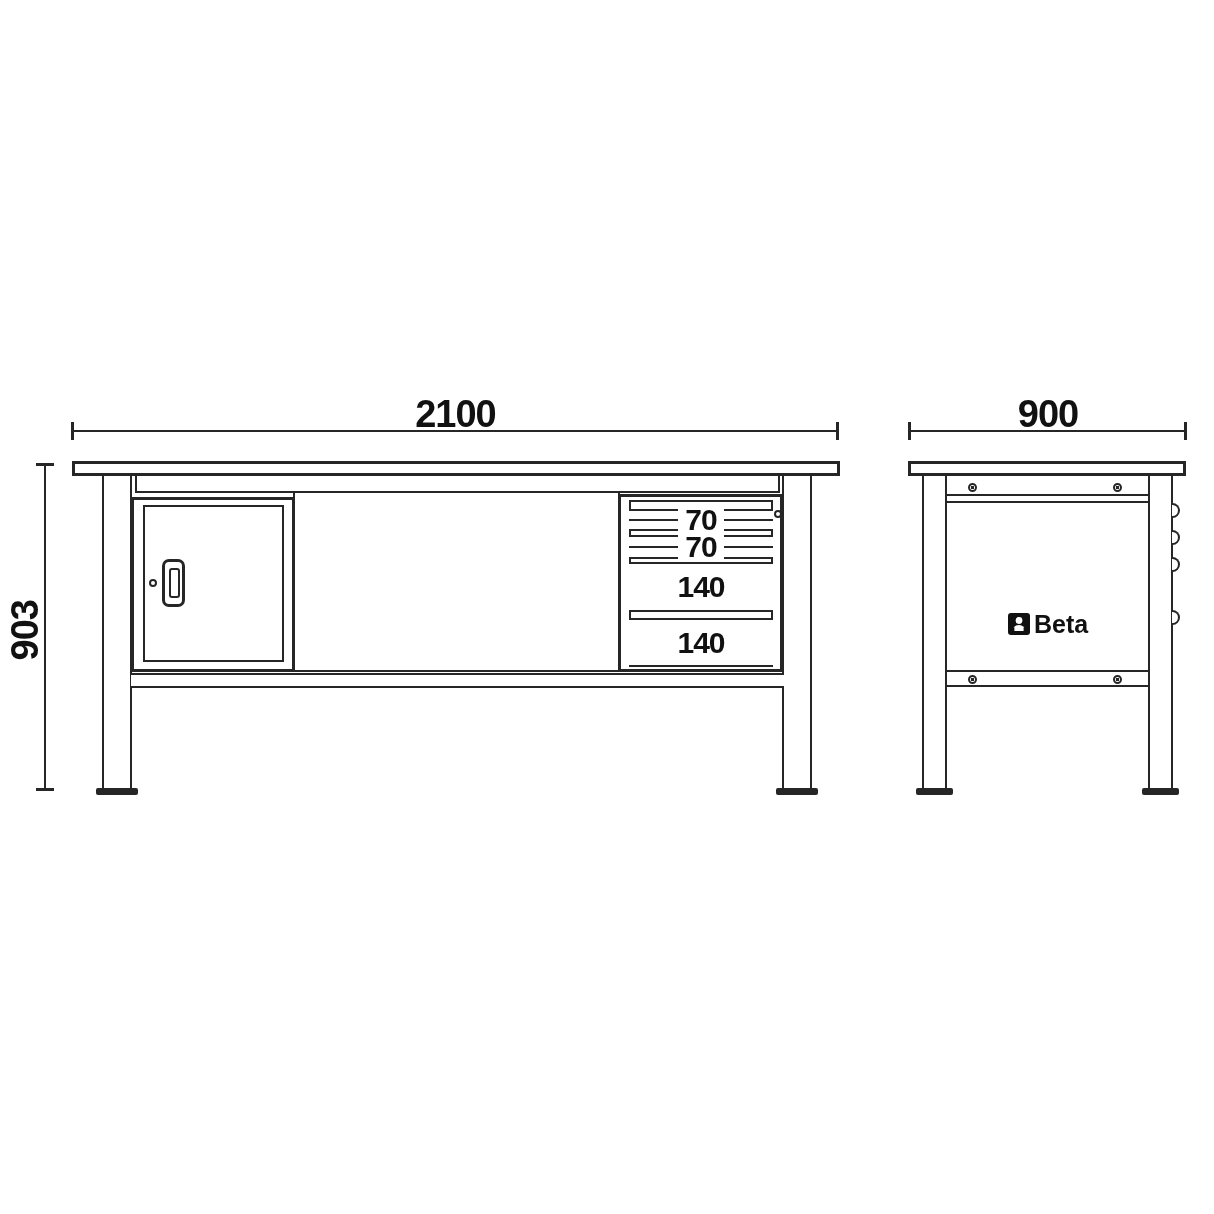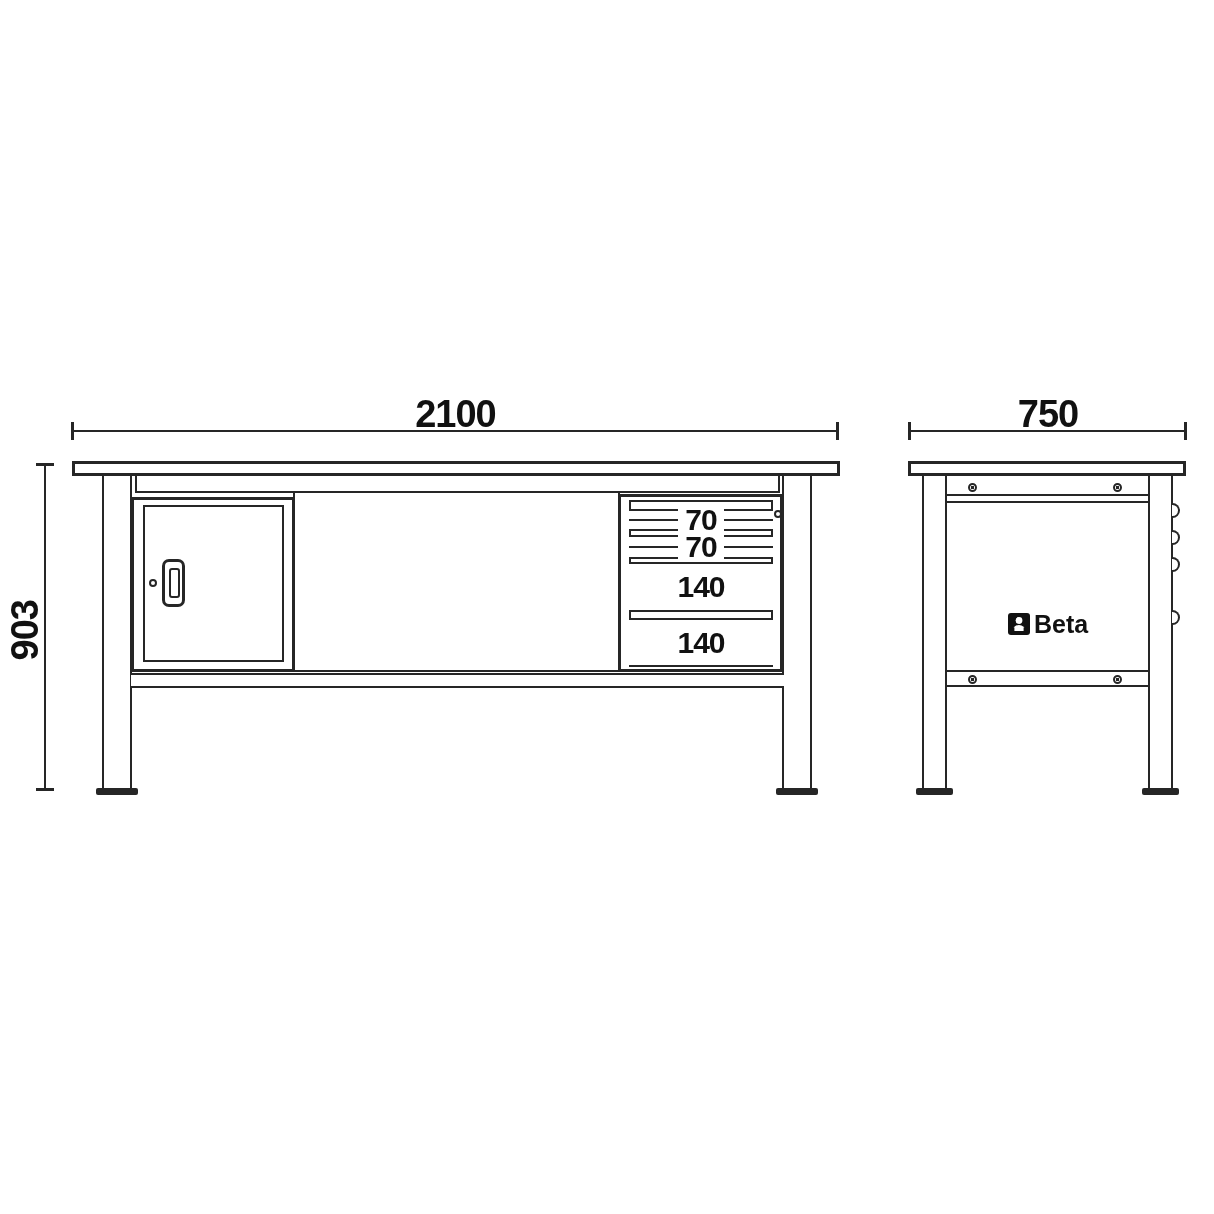--- a/index.html
+++ b/index.html
@@ -109,21 +109,21 @@
         <span class="drawer-label">140</span>
       </div>
     </div>
     <div class="abs circle" style="left:774px;top:510px;width:8px;height:8px;"></div>
 
     <div class="abs" style="left:131px;top:673px;width:653px;height:15px;border-top:2px solid var(--line);border-bottom:2px solid var(--line);background:var(--bg);"></div>
   </div>
 
   <div>
 
-    <div class="abs dim-label" style="left:909px;width:278px;top:395px;">750</div>
+    <div class="abs dim-label" style="left:909px;width:278px;top:395px;">900</div>
     <div class="abs hline" style="left:909px;top:430px;width:278px;"></div>
     <div class="abs tick" style="left:908px;top:422px;width:3px;height:18px;"></div>
     <div class="abs tick" style="left:1184px;top:422px;width:3px;height:18px;"></div>
 
     <div class="abs box" style="left:908px;top:461px;width:278px;height:15px;"></div>
 
     <div class="abs leg" style="left:922px;top:476px;width:25px;height:314px;"></div>
     <div class="abs leg" style="left:1148px;top:476px;width:25px;height:314px;"></div>
     <div class="abs foot" style="left:916px;top:788px;width:37px;height:7px;"></div>
     <div class="abs foot" style="left:1142px;top:788px;width:37px;height:7px;"></div>

